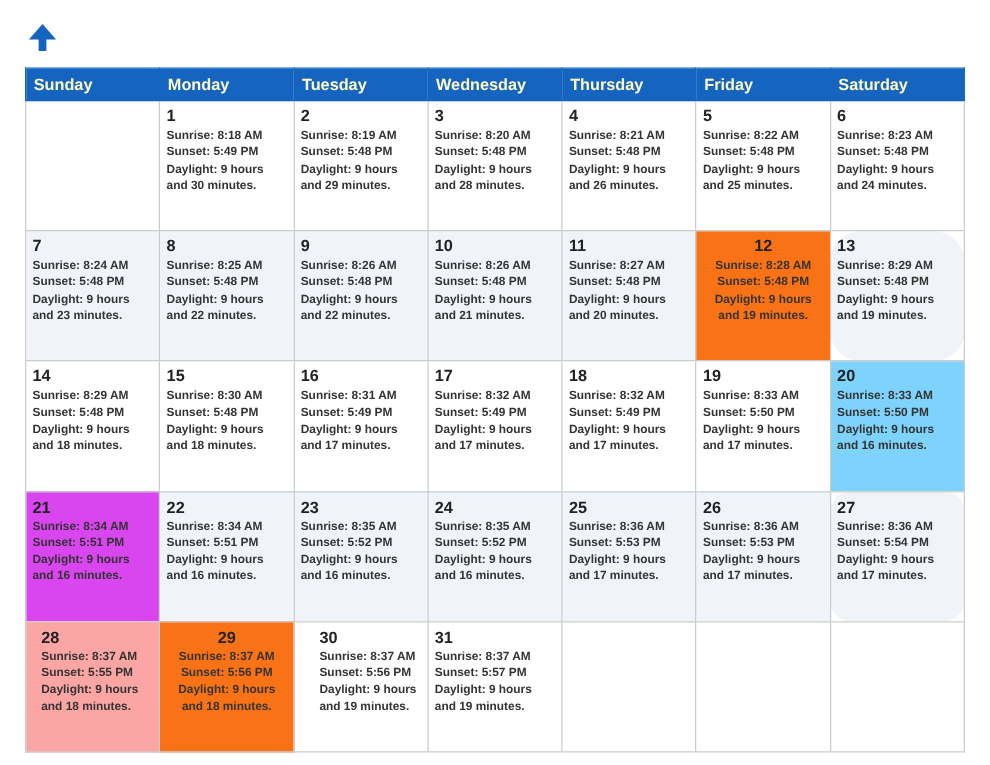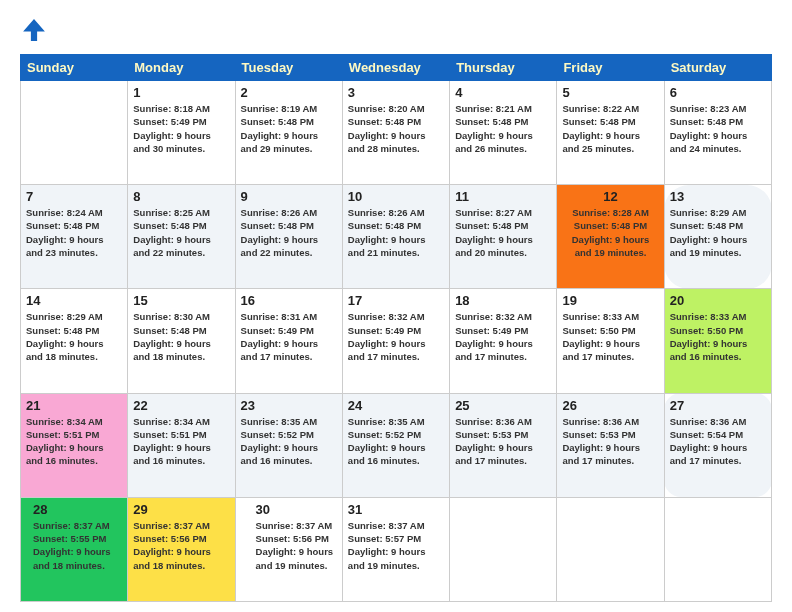--- a/index.html
+++ b/index.html
@@ -257,30 +257,30 @@
 Daylight: 9 hours
 and 17 minutes.</div>
           </td>
           <td style="background: rgb(255, 255, 255);">
             <div class="day-num">19</div>
             <div class="day-info" style="white-space: pre-line;">Sunrise: 8:33 AM
 Sunset: 5:50 PM
 Daylight: 9 hours
 and 17 minutes.</div>
           </td>
-          <td style="background: #bef264; margin-left: 14px;">
+          <td style="background: #7dd3fc; margin-left: 14px;">
             <div class="day-num">20</div>
             <div class="day-info" style="white-space: pre-line;">Sunrise: 8:33 AM
 Sunset: 5:50 PM
 Daylight: 9 hours
 and 16 minutes.</div>
           </td>
         </tr>
         <tr>
-          <td style="background: #f9a8d4;">
+          <td style="background: #d946ef;">
             <div class="day-num">21</div>
             <div class="day-info" style="white-space: pre-line;">Sunrise: 8:34 AM
 Sunset: 5:51 PM
 Daylight: 9 hours
 and 16 minutes.</div>
           </td>
           <td style="background: rgb(240, 244, 248); margin-top: 12px;">
             <div class="day-num">22</div>
             <div class="day-info" style="white-space: pre-line;">Sunrise: 8:34 AM
 Sunset: 5:51 PM
@@ -317,28 +317,28 @@
           </td>
           <td style="background: rgb(240, 244, 248); border-radius: 17px;">
             <div class="day-num">27</div>
             <div class="day-info" style="white-space: pre-line;">Sunrise: 8:36 AM
 Sunset: 5:54 PM
 Daylight: 9 hours
 and 17 minutes.</div>
           </td>
         </tr>
         <tr>
-          <td style="background: #22c55e; padding-left: 12px;">
+          <td style="background: #fca5a5; padding-left: 12px;">
             <div class="day-num">28</div>
             <div class="day-info" style="white-space: pre-line;">Sunrise: 8:37 AM
 Sunset: 5:55 PM
 Daylight: 9 hours
 and 18 minutes.</div>
           </td>
-          <td style="background: #fde047;">
+          <td style="background: #f97316; text-align: center;">
             <div class="day-num">29</div>
             <div class="day-info" style="white-space: pre-line;">Sunrise: 8:37 AM
 Sunset: 5:56 PM
 Daylight: 9 hours
 and 18 minutes.</div>
           </td>
           <td style="background: rgb(255, 255, 255); padding-left: 20px;">
             <div class="day-num">30</div>
             <div class="day-info" style="white-space: pre-line;">Sunrise: 8:37 AM
 Sunset: 5:56 PM

